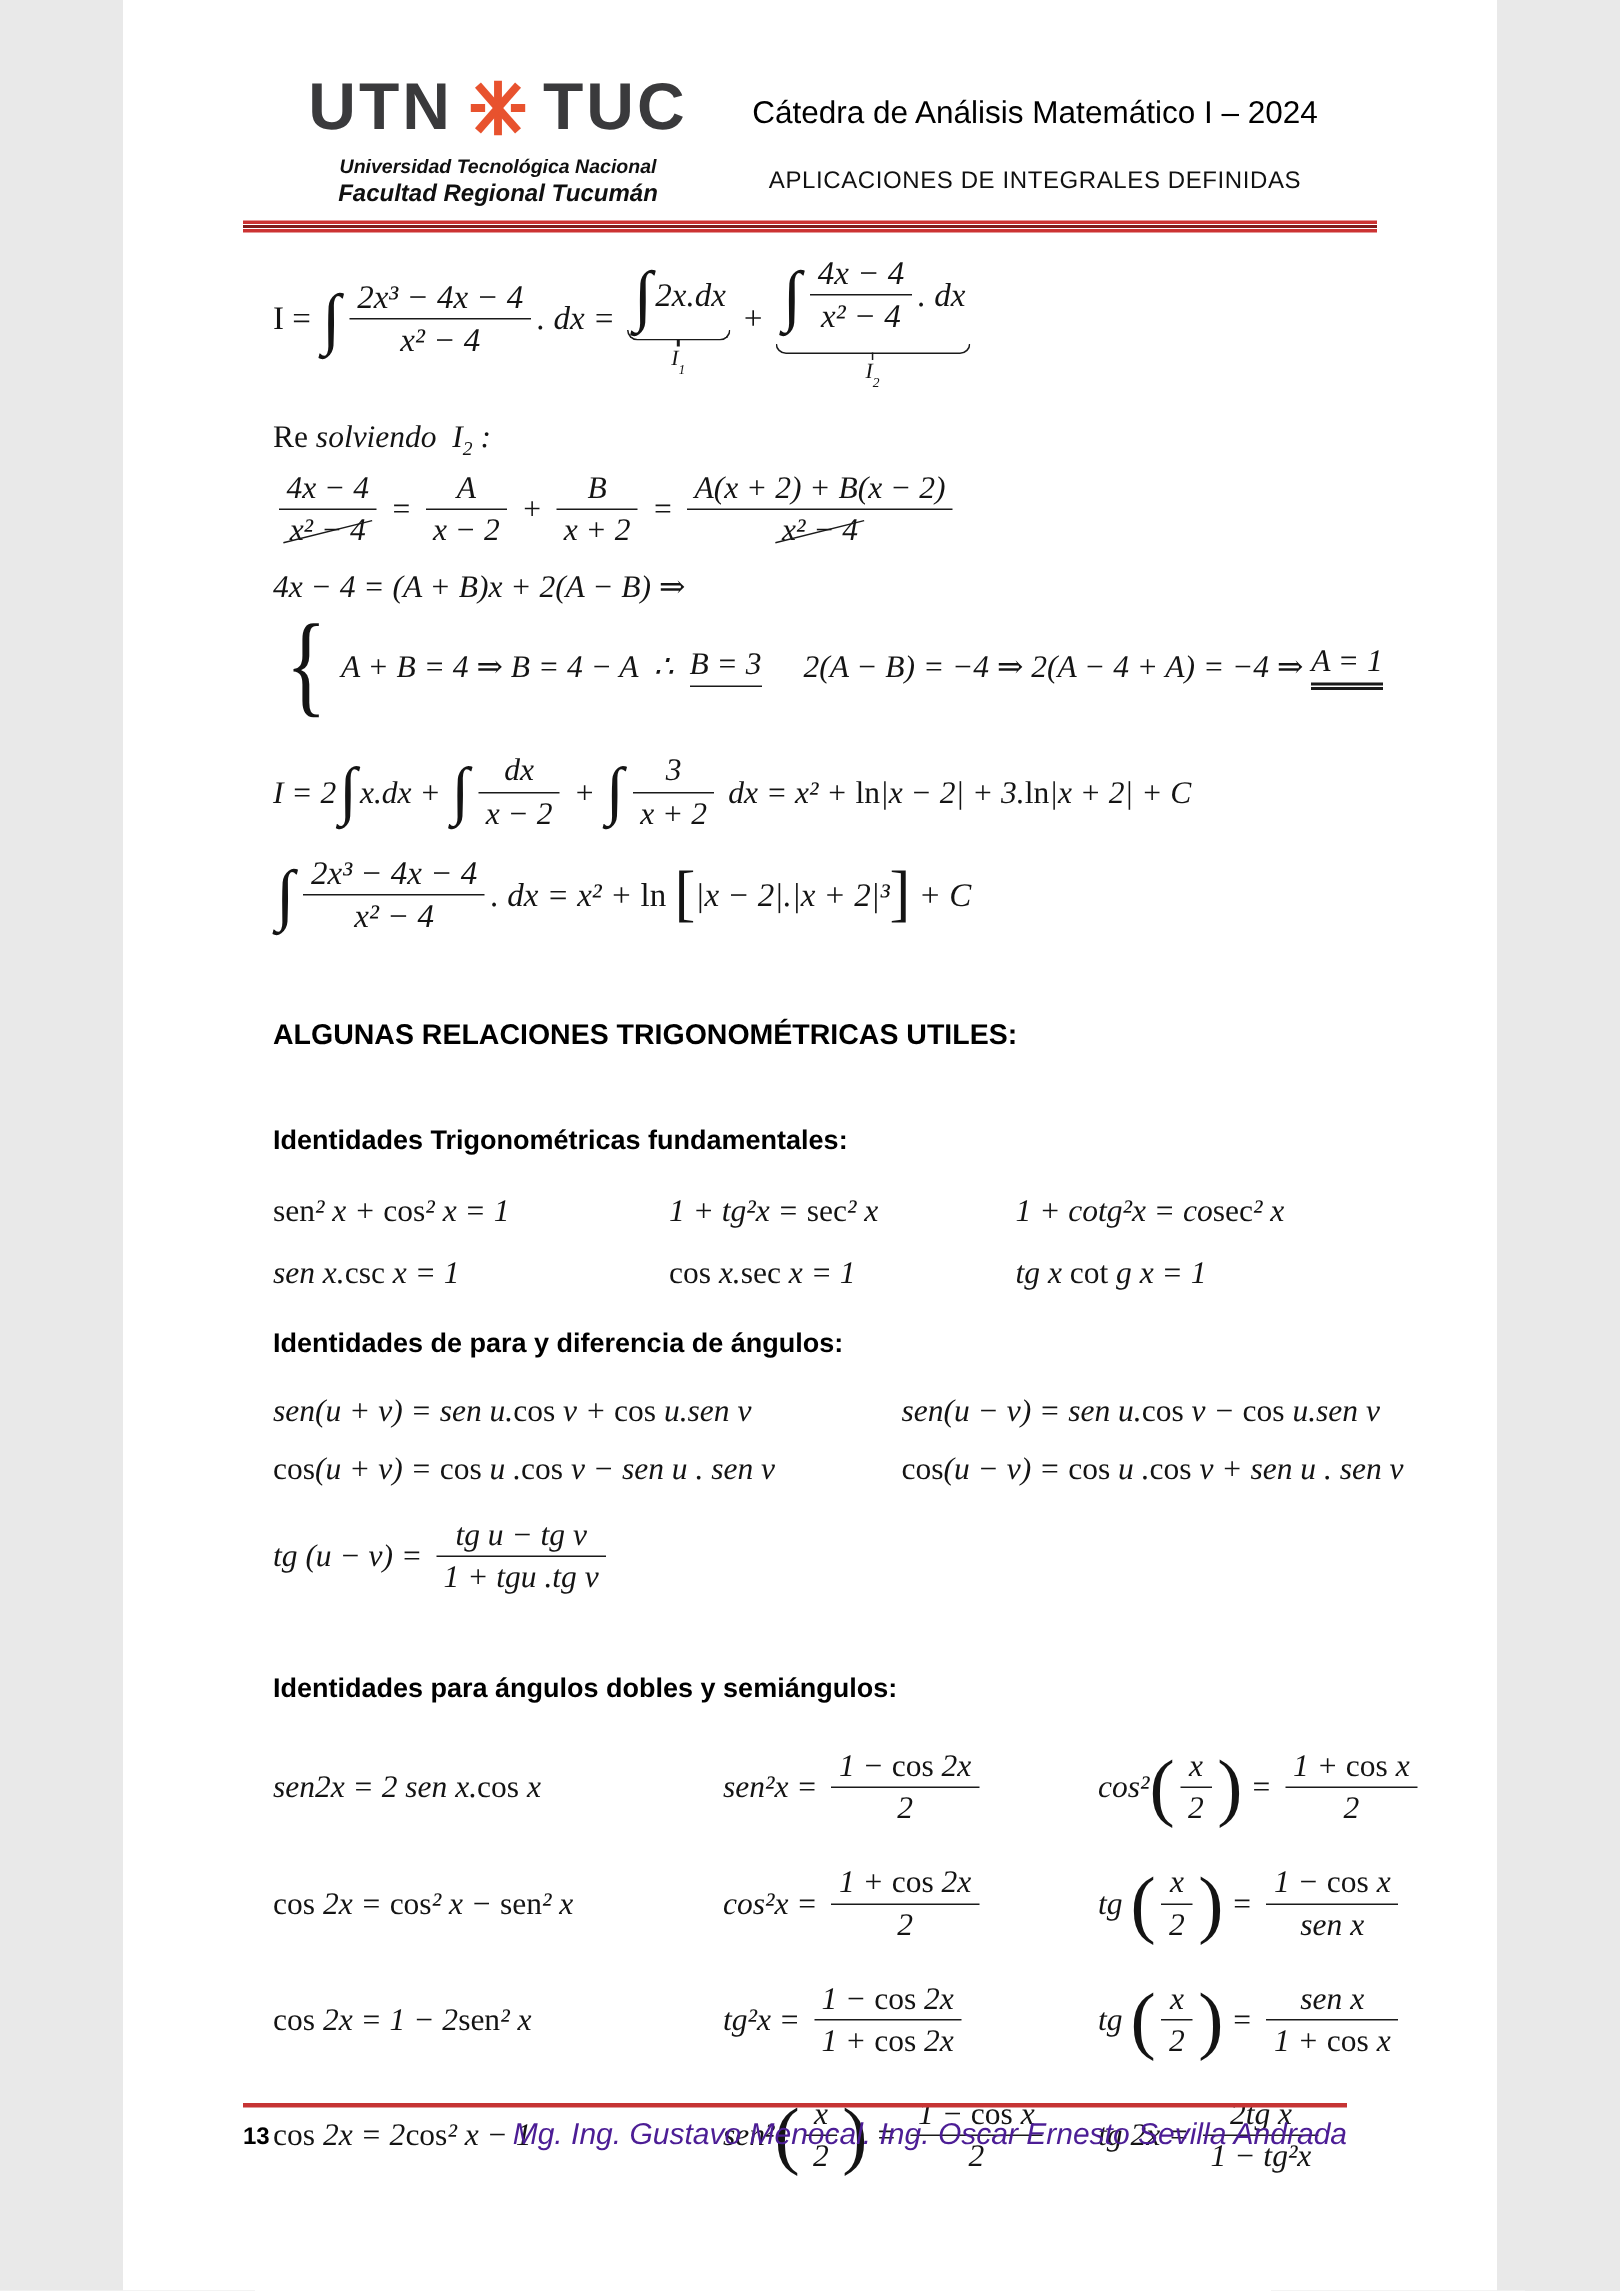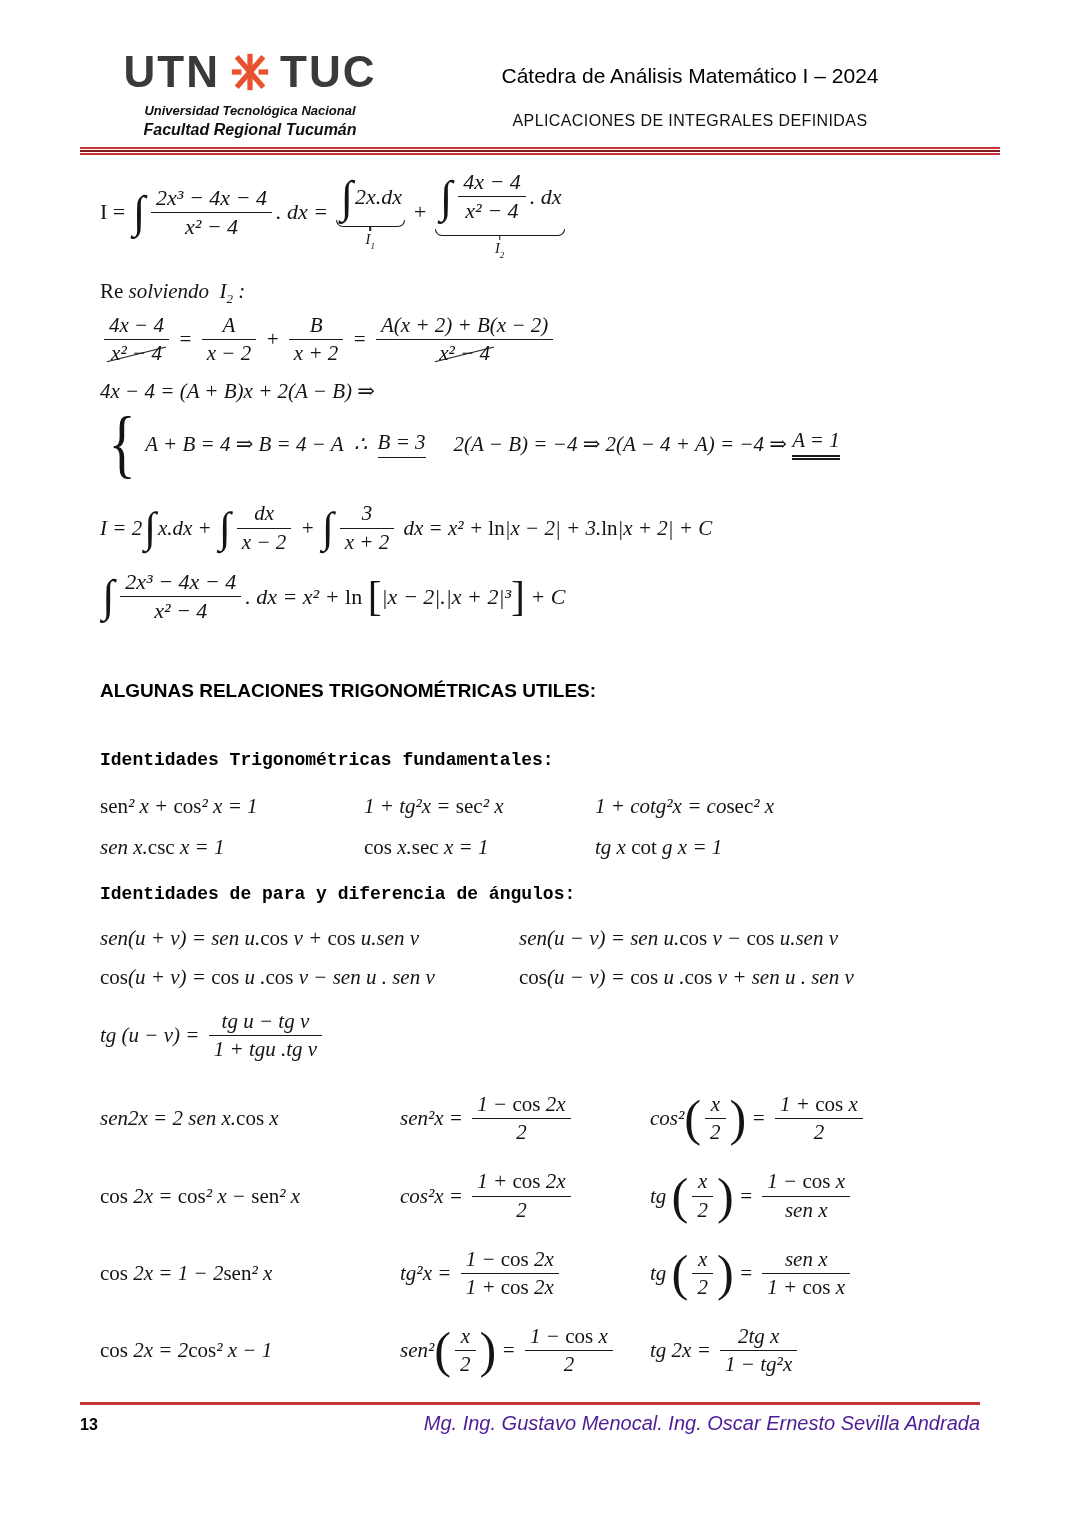--- a/index.html
+++ b/index.html
@@ -1,16 +1,16 @@
 <!DOCTYPE html>
 <html><head>
 <meta charset="utf-8">
 <style>
   html,body{margin:0;padding:0;background:#e9e9e9;}
-  .page{width:1080px;height:1527px;background:#ffffff;position:relative;margin:0 auto;
+  .page{width:916px;height:1527px;background:#ffffff;position:relative;margin:0 auto;
         box-sizing:border-box;font-family:"Liberation Sans",sans-serif;color:#141414;overflow:hidden;}
   .content{padding:50px 100px 0 100px;}
 
   
   .header{display:flex;align-items:flex-start;}
   .logo-block{width:300px;text-align:center;}
   .logo-row{display:flex;align-items:center;justify-content:center;gap:9px;
             font-weight:700;font-size:44px;letter-spacing:2px;color:#3a3a3c;line-height:1;}
   .logo-mark{width:42px;height:42px;}
   .logo-sub1{font-style:italic;font-weight:700;font-size:13px;margin-top:9px;color:#101010;}
@@ -56,21 +56,21 @@
   
   .m-f1{margin-top:13px;}
   .m-res{margin-top:22px;}
   .m-f3{margin-top:8px;}
   .m-f4{margin-top:12px;}
   .m-f5{margin-top:8px;margin-left:4px;}
   .m-f6{margin-top:24px;}
   .m-f7{margin-top:12px;}
 
   .h-main{font-weight:700;font-size:19px;margin-top:54px;color:#000;}
-  .h-sub{font-weight:700;font-size:18px;color:#000;font-family:Liberation Mono, monospace;}
+  .h-sub{font-weight:700;font-size:18px;color:#000;}
   .h-fund{margin-top:48px;}
   .h-suma{margin-top:24px;}
   .h-dobles{margin-top:50px;}
 
   .grid-fund{display:grid;grid-template-columns:264px 231px 1fr;row-gap:16px;margin-top:24px;}
   .grid-suma{display:grid;grid-template-columns:419px 1fr;row-gap:14px;margin-top:22px;}
   .grid-tg{display:grid;grid-template-columns:419px 1fr;margin-top:18px;}
   .grid-dobles{display:grid;grid-template-columns:300px 250px 1fr;row-gap:22px;
                margin-top:28px;align-items:center;}
   .cell{display:flex;align-items:center;}
@@ -351,20 +351,21 @@
             <span class="fnum">
               <span class="mi">tg u − tg v</span>
             </span>
             <span class="fden">
               <span class="mi">1 + tgu .tg v</span>
             </span>
           </span>
         </div>
     </div>
 
+    <div class="h-sub h-dobles">Identidades para ángulos dobles y semiángulos:</div>
     <div class="grid-dobles">
       <div class="math cell">
           <span class="mi">sen2x = 2 sen x.</span>
           <span class="mu">cos</span>
           <span class="mi"> x</span>
         </div>
       <div class="math cell">
           <span class="mi">sen²x = </span>
           <span class="frac">
             <span class="fnum">

